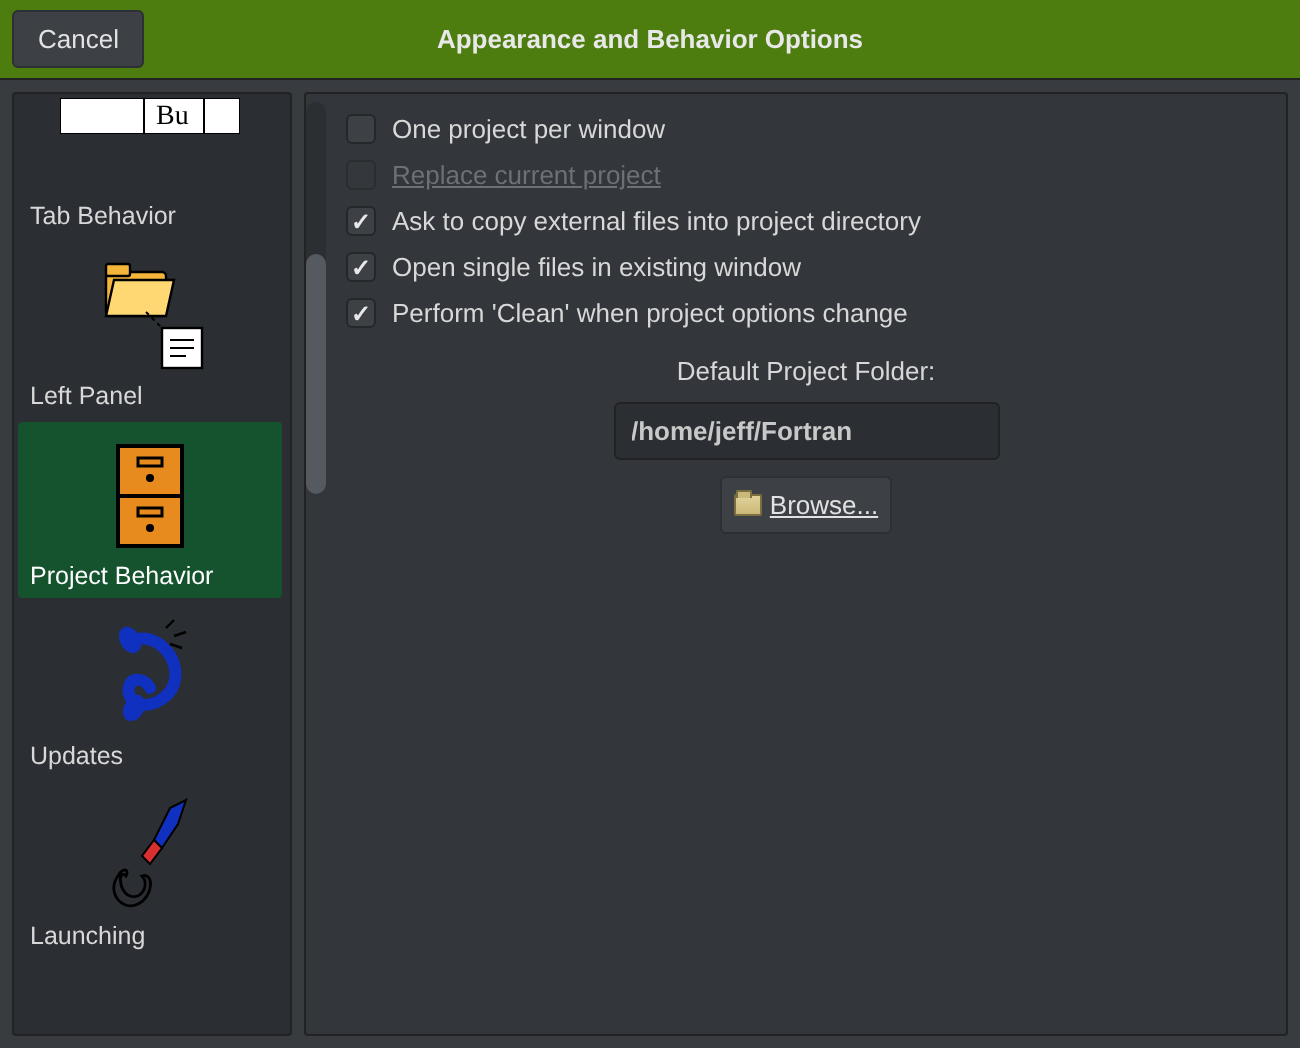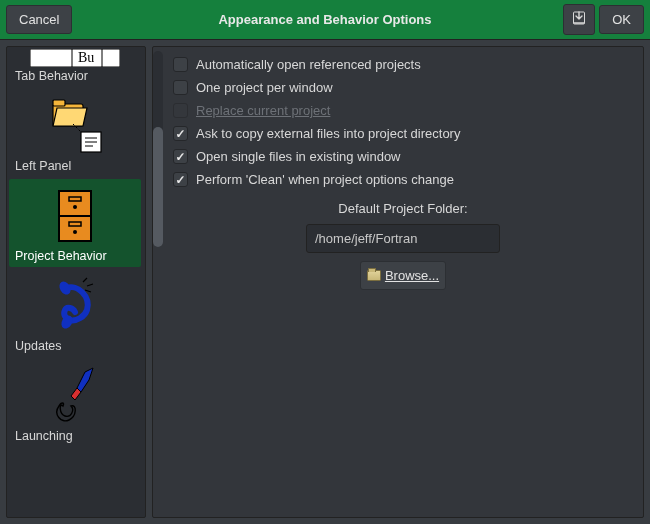--- a/index.html
+++ b/index.html
@@ -10,21 +10,21 @@
     font-size: 13px;
     color: #d8d8d8;
     overflow: hidden;
   }
   .titlebar {
     height: 40px;
     display: flex;
     align-items: center;
     justify-content: space-between;
     padding: 0 6px;
-    background: #15803d;
+    background: #4d7c0f;
     border-bottom: 1px solid #222;
   }
   .titlebar .title {
     font-weight: bold;
     color: #e8e8e8;
     position: absolute;
     left: 0; right: 0;
     text-align: center;
     pointer-events: none;
   }
@@ -59,21 +59,21 @@
   }
   .sidebar-item {
     display: flex;
     flex-direction: column;
     align-items: flex-start;
     padding: 6px 6px 4px 6px;
     margin-bottom: 2px;
     cursor: pointer;
     border-radius: 2px;
   }
-  .sidebar-item.partial { padding-top: 0; }
+  .sidebar-item.partial { padding-top: 0; gap: 32px; }
   .sidebar-item.selected {
     background: #14532d;
     color: #ffffff;
   }
   .sidebar-item .icon {
     width: 100%;
     height: 62px;
     display: flex;
     align-items: center;
     justify-content: center;
@@ -142,20 +142,21 @@
   }
   .folder-label { white-space: nowrap; }
   .folder-input {
     flex: 1;
     background: #2b2e33;
     border: 1px solid #222;
     color: #c8c8c8;
     padding: 6px 8px;
     border-radius: 3px;
     font-size: 13px;
+    font-weight: bold;
   }
   .browse-btn {
     display: flex; align-items: center; gap: 4px;
     padding: 6px 6px;
     text-decoration: underline;
   }
   .folder-glyph {
     width: 14px; height: 11px;
     background: linear-gradient(#e0d29a,#c9b878);
     border: 1px solid #7b6e3f;
@@ -173,31 +174,20 @@
   }
 </style>
 </head>
 <body>
 
 <div class="titlebar">
   <div class="btn-group">
     <button class="btn">Cancel</button>
   </div>
   <div class="title">Appearance and Behavior Options</div>
-  <div class="btn-group">
-    <button class="btn" style="padding:6px 8px;">
-      <span>
-        <svg width="14" height="14" viewBox="0 0 14 14">
-            <path d="M7 1v7M4 5l3 3 3-3M2 12h10" stroke="#d8d8d8" stroke-width="1.4" fill="none" stroke-linecap="round" stroke-linejoin="round"></path>
-            <rect x="1.5" y="1" width="11" height="12" rx="1" stroke="#d8d8d8" stroke-width="1" fill="none"></rect>
-          </svg>
-      </span>
-    </button>
-    <button class="btn">OK</button>
-  </div>
 </div>
 
 <div class="content">
   <div class="sidebar">
     <div class="sidebar-inner">
 
       <div class="sidebar-item partial">
         <span class="icon">
           <svg width="90" height="18" viewBox="0 0 90 18">
               <rect x="0" y="0" width="90" height="18" fill="#fff" stroke="#000"></rect>
@@ -264,24 +254,20 @@
     </div>
   </div>
 
   <div class="main">
     <div class="scrollbar">
       <div class="thumb"></div>
     </div>
     <div class="options">
       <div class="check-row">
         <span class="checkbox"></span>
-        <span>Automatically open referenced projects</span>
-      </div>
-      <div class="check-row">
-        <span class="checkbox"></span>
         <span>One project per window</span>
       </div>
       <div class="check-row disabled">
         <span class="checkbox disabled"></span>
         <span>Replace current project</span>
       </div>
       <div class="check-row">
         <span class="checkbox checked"></span>
         <span>Ask to copy external files into project directory</span>
       </div>

